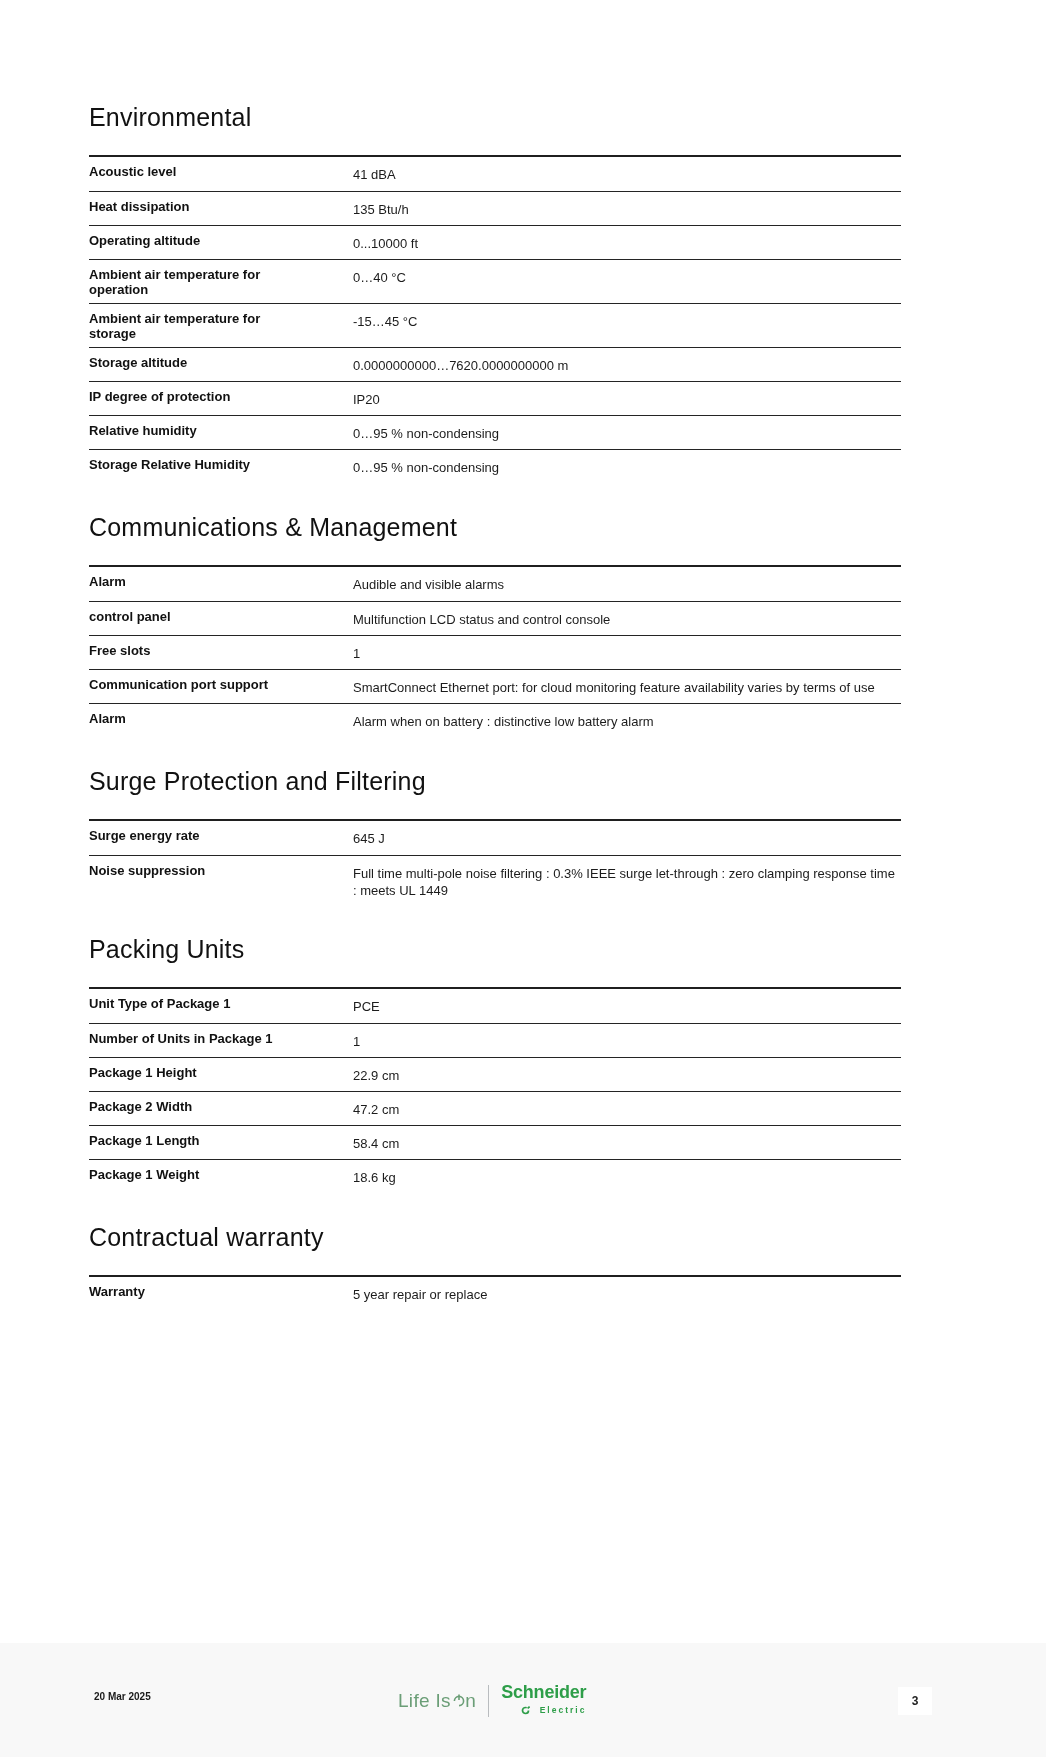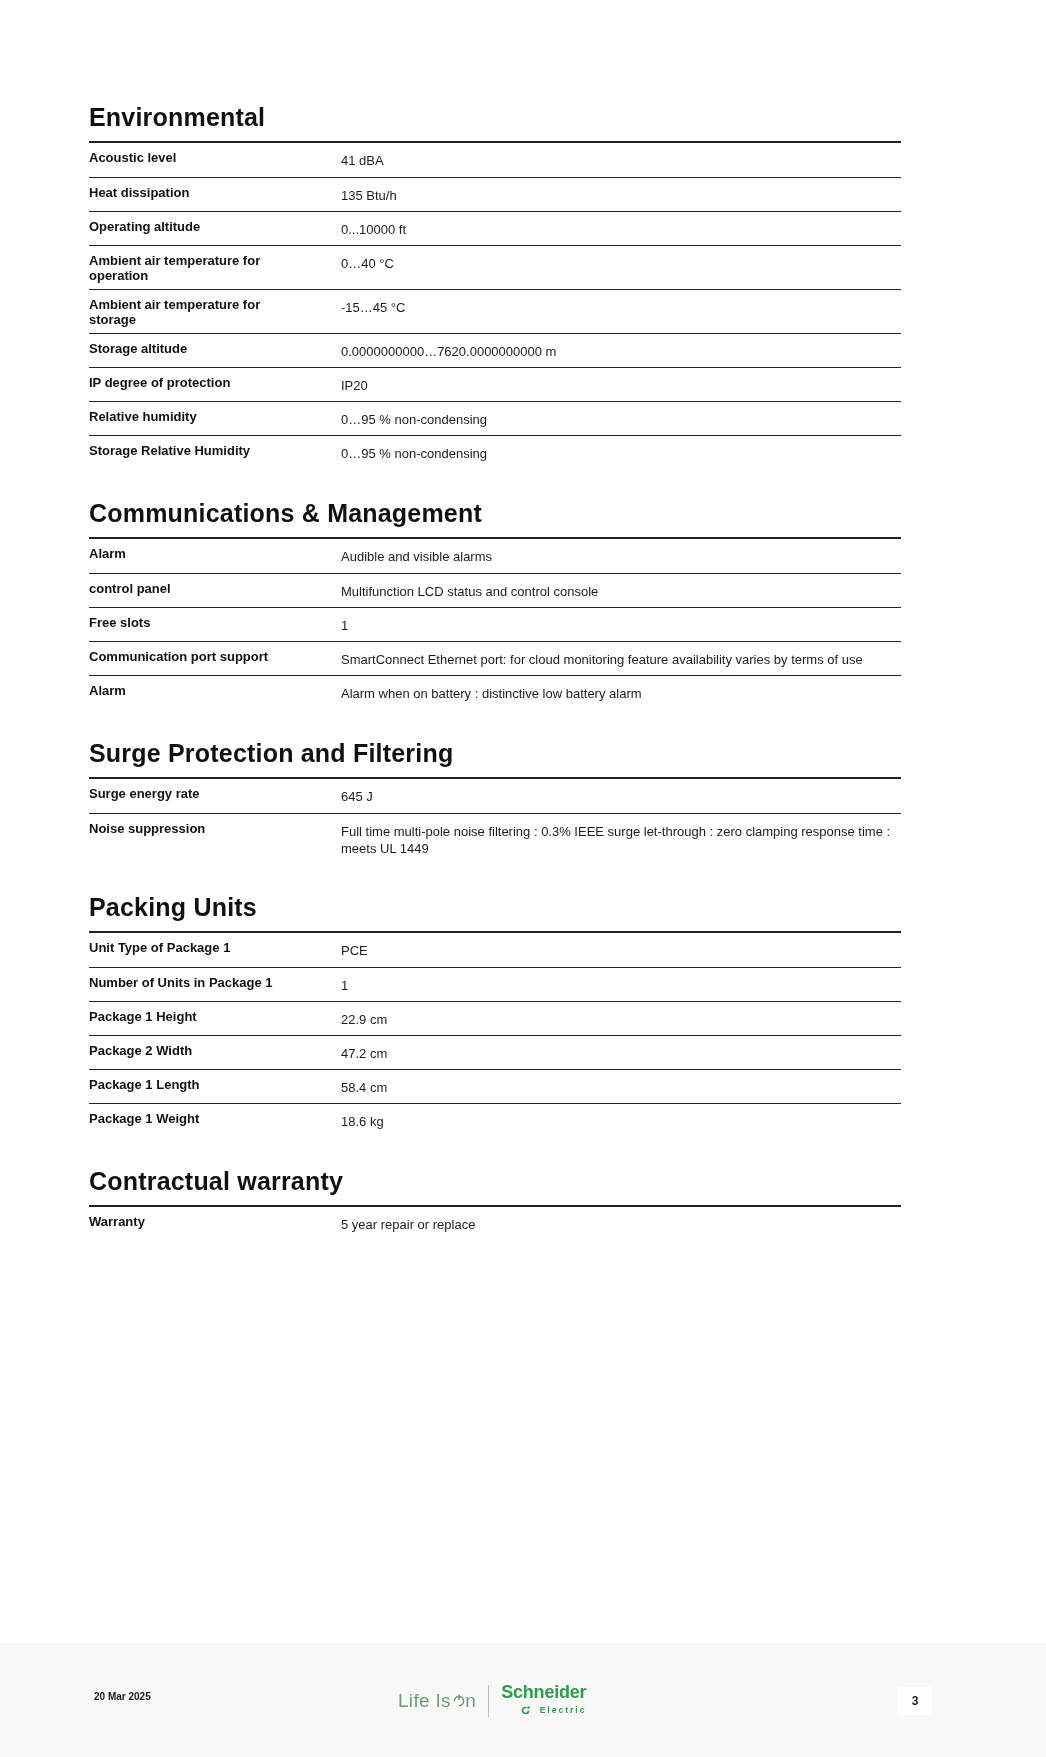--- a/index.html
+++ b/index.html
@@ -14,24 +14,24 @@
   .content {
     position: absolute;
     left: 89px; top: 0;
     width: 812px;
     padding-top: 103px;
   }
   .section { margin-top: 30px; }
   .section:first-child { margin-top: 0; }
   .section-title {
     font-size: 25px;
-    font-weight: bold;
+    font-weight: normal;
     letter-spacing: 0.2px;
     color: #111;
-    padding-bottom: 9px;
+    padding-bottom: 23px;
     border-bottom: 2px solid #1f1f1f;
   }
   .spec-table { width: 100%; }
   .spec-row {
     display: flex;
     align-items: flex-start;
     min-height: 34px;
     padding: 7px 0 6px 0;
     justify-content: center;
   }
@@ -43,20 +43,21 @@
     font-size: 13px;
     line-height: 15px;
     color: #111;
   }
   .spec-value {
     flex: 1;
     font-size: 13px;
     line-height: 17px;
     padding-top: 2px;
     color: #1c1c1c;
+    margin-left: 12px;
   }
   .footer {
     position: absolute;
     left: 0; bottom: 0;
     width: 1046px; height: 114px;
     background: #f8f8f8;
   }
   .footer-date {
     position: absolute;
     left: 94px; top: 48px;

